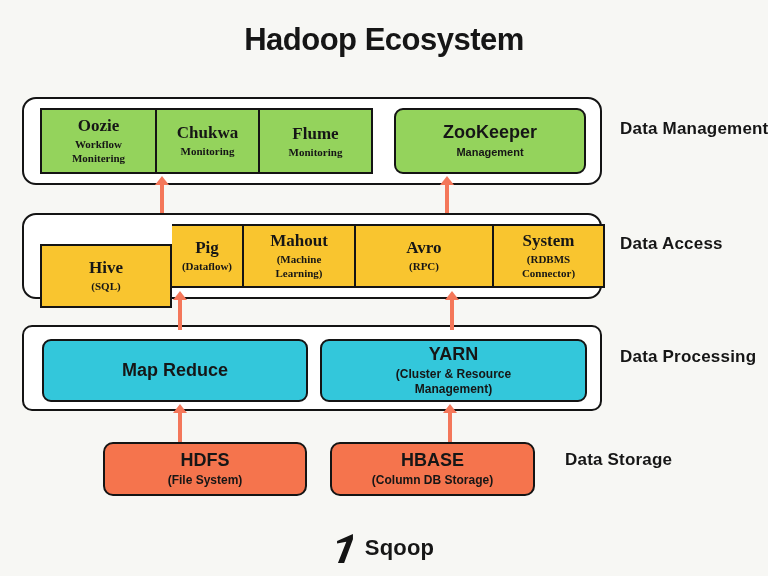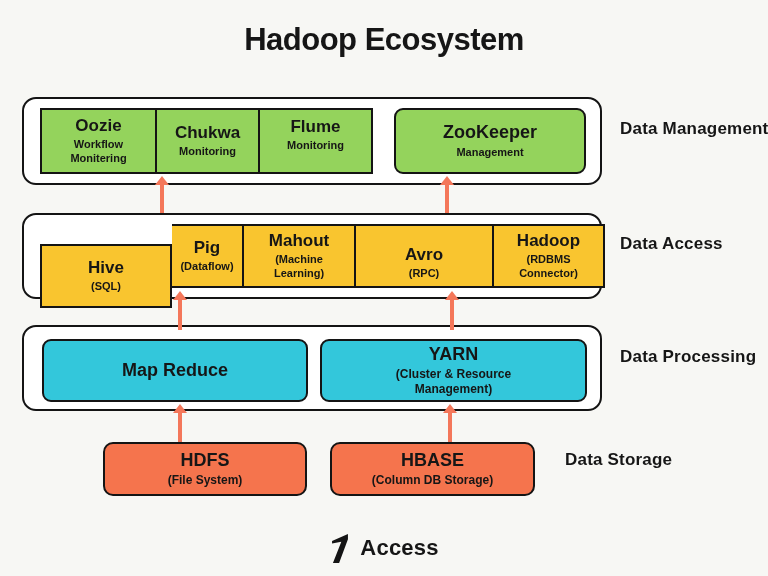--- a/index.html
+++ b/index.html
@@ -18,26 +18,26 @@
   .title{
     position:absolute; top:22px; left:0; width:768px;
     text-align:center; font-size:31px; font-weight:bold; letter-spacing:-0.5px;
   }
   .layer{
     position:absolute; left:22px; width:580px;
     background:var(--panel); border:2px solid var(--border); border-radius:14px;
   }
   .layer-management{top:97px;height:88px;}
   .layer-access{top:213px;height:86px;}
-  .layer-processing{top:325px;height:86px;}
+  .layer-processing{top:325px;height:86px;border-radius:10px;}
   .cellrow{position:absolute; display:flex;}
   .cell{
     border:2px solid var(--border);
     display:flex; flex-direction:column; align-items:center; justify-content:center;
-    text-align:center; padding:19px 3px;
+    text-align:center; padding:12px 3px;font-family:Liberation Serif, serif;
   }
   .cell + .cell{border-left:0;}
   .cell.green{background:var(--green);}
   .cell.yellow{background:var(--yellow);}
   .rbox{
     position:absolute; border:2px solid var(--border);
     display:flex; flex-direction:column; align-items:center; justify-content:center;
     text-align:center;
   }
   .rbox.green{background:var(--green); border-radius:9px;}
@@ -117,21 +117,21 @@
     </div>
     <div class="cell yellow" style="width:112px;height:64px;">
       <div class="bname">Mahout</div>
       <div class="sub narrow">(Machine Learning)</div>
     </div>
     <div class="cell yellow" style="width:138px;height:64px;justify-content:space-between;">
       <div class="bname">Avro</div>
       <div class="sub">(RPC)</div>
     </div>
     <div class="cell yellow" style="width:111px;height:64px;">
-      <div class="bname">Hadoop</div>
+      <div class="bname">System</div>
       <div class="sub narrow">(RDBMS Connector)</div>
     </div>
   </div>
 </div>
 <div class="side-label" style="top:231px;">Data Access</div>
 
 <div class="layer layer-processing">
   <div class="rbox cyan" style="left:18px;top:12px;width:266px;height:63px;">
     <div class="bname big">Map Reduce</div>
   </div>
@@ -158,14 +158,14 @@
 <div class="arrow b2"></div>
 <div class="arrow c1"></div>
 <div class="arrow c2"></div>
 
 <div class="footer">
   <span style="display:inline-block;line-height:0;">
     <svg width="22" height="30" viewBox="0 0 24 34">
       <path d="M3 9 L21 1 L21 7 L11 34 L4 34 L13.5 10 L3 12 Z" fill="#141414"></path>
     </svg>
   </span>
-  <span class="brand">Access</span>
+  <span class="brand">Sqoop</span>
 </div>
 
 </body></html>

